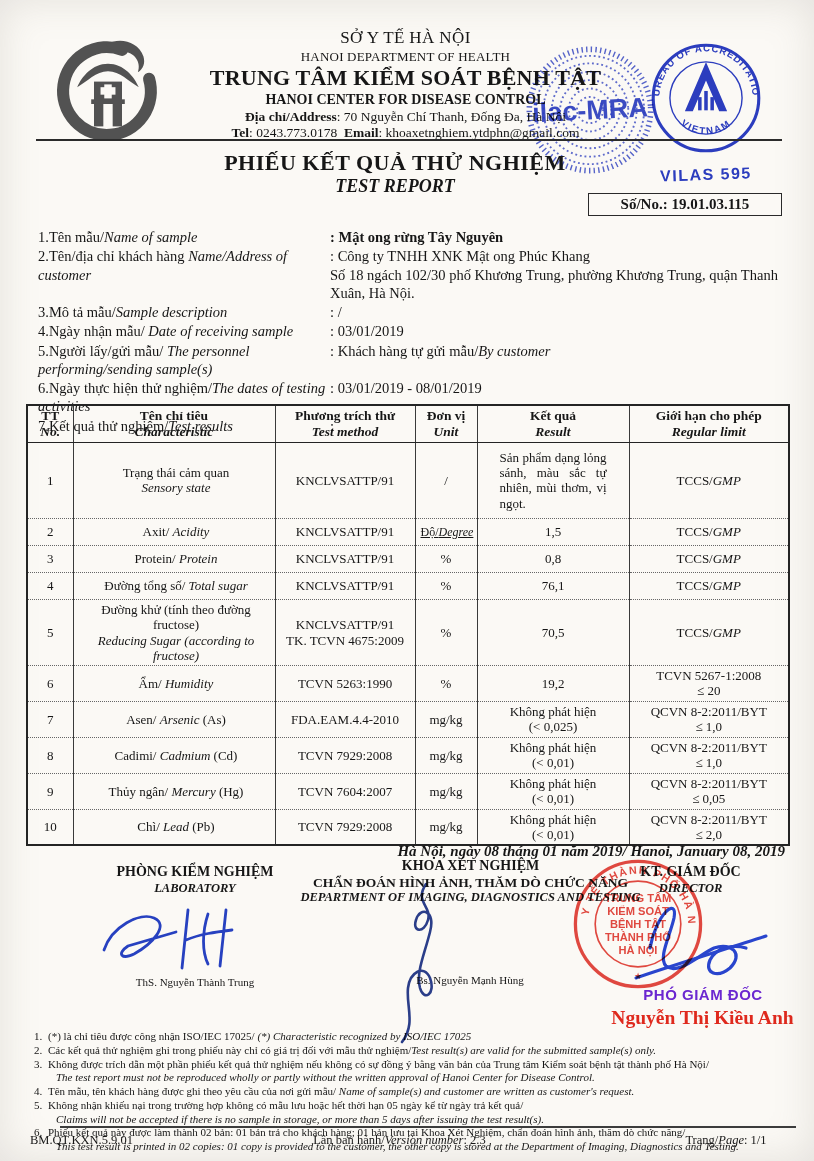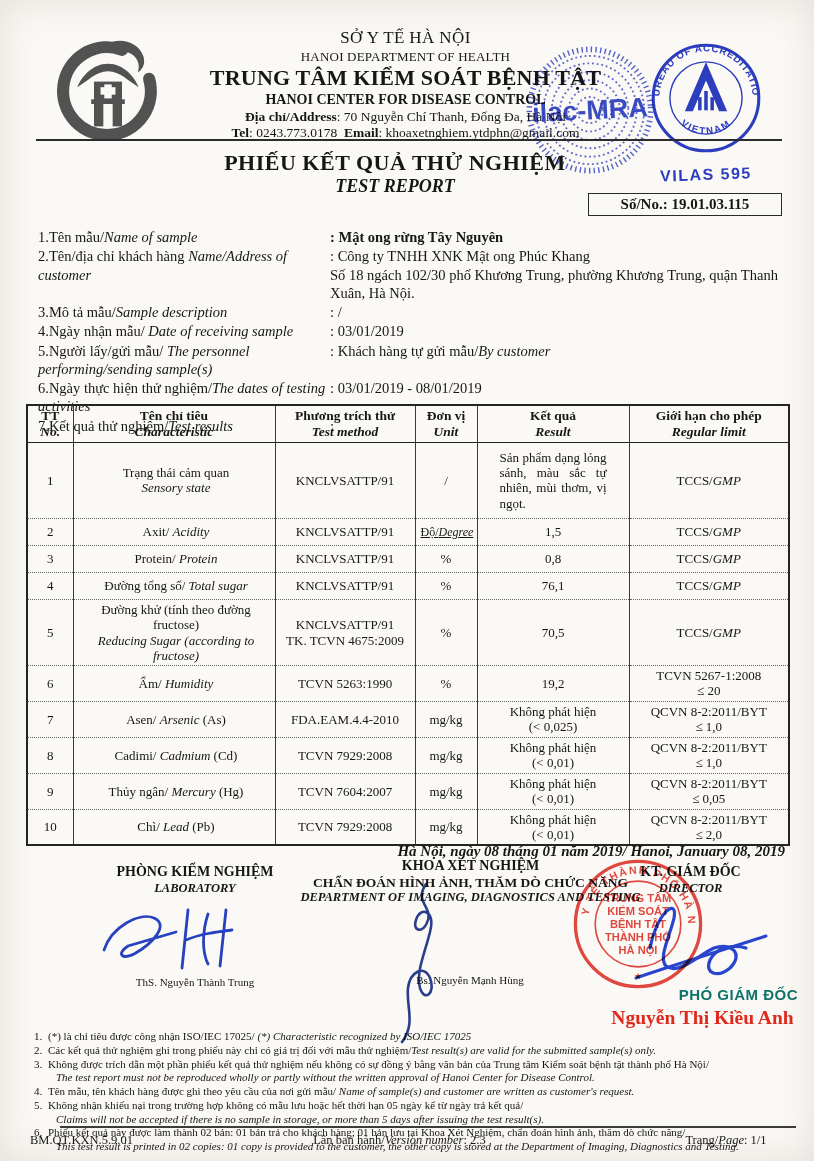--- a/index.html
+++ b/index.html
@@ -68,23 +68,23 @@
   .sg2{font-weight:bold;font-size:13.5px;}
   .sg-en{font-weight:bold;font-style:italic;font-size:12.5px;}
   .sig-svg{position:absolute;}
   .sig-left-svg{top:898px;left:92px;width:225px;height:78px;}
   .sig-mid-svg{top:878px;left:368px;width:95px;height:168px;z-index:3;}
   .sig-right-svg{top:886px;left:614px;width:168px;height:118px;z-index:3;}
   .seal{position:absolute;top:854px;left:568px;width:140px;height:140px;z-index:2;}
   .sig-name{position:absolute;text-align:center;font-size:11px;}
   .sig-left-name{top:976px;left:55px;width:280px;}
   .sig-mid-name{top:974px;left:300px;width:340px;}
-  .sig-right-role{position:absolute;top:986px;left:608px;width:190px;text-align:right;
+  .sig-right-role{position:absolute;top:986px;left:608px;width:190px;text-align:center;
                   font-family:"Liberation Sans",sans-serif;font-weight:bold;font-size:15px;
-                  color:#0f766e;letter-spacing:.5px;}
+                  color:#6d28d9;letter-spacing:.5px;}
   .sig-right-name{position:absolute;top:1007px;left:585px;width:235px;text-align:center;
                   font-weight:bold;font-size:19.5px;color:#e32a1e;}
 
   
   .notes{position:absolute;top:1030px;left:34px;width:748px;font-size:11px;line-height:1.25;}
   .note{padding-left:18px;text-indent:-18px;}
   .note .num{display:inline-block;width:14px;text-indent:0;}
   .note.stacked .nen{display:block;padding-left:4px;text-indent:0;}
   .rule-bottom{position:absolute;top:1126px;left:60px;width:736px;border-top:2.2px solid #3c3c3c;}
   .footer-bar{position:absolute;top:1133px;left:30px;width:756px;display:flex;

